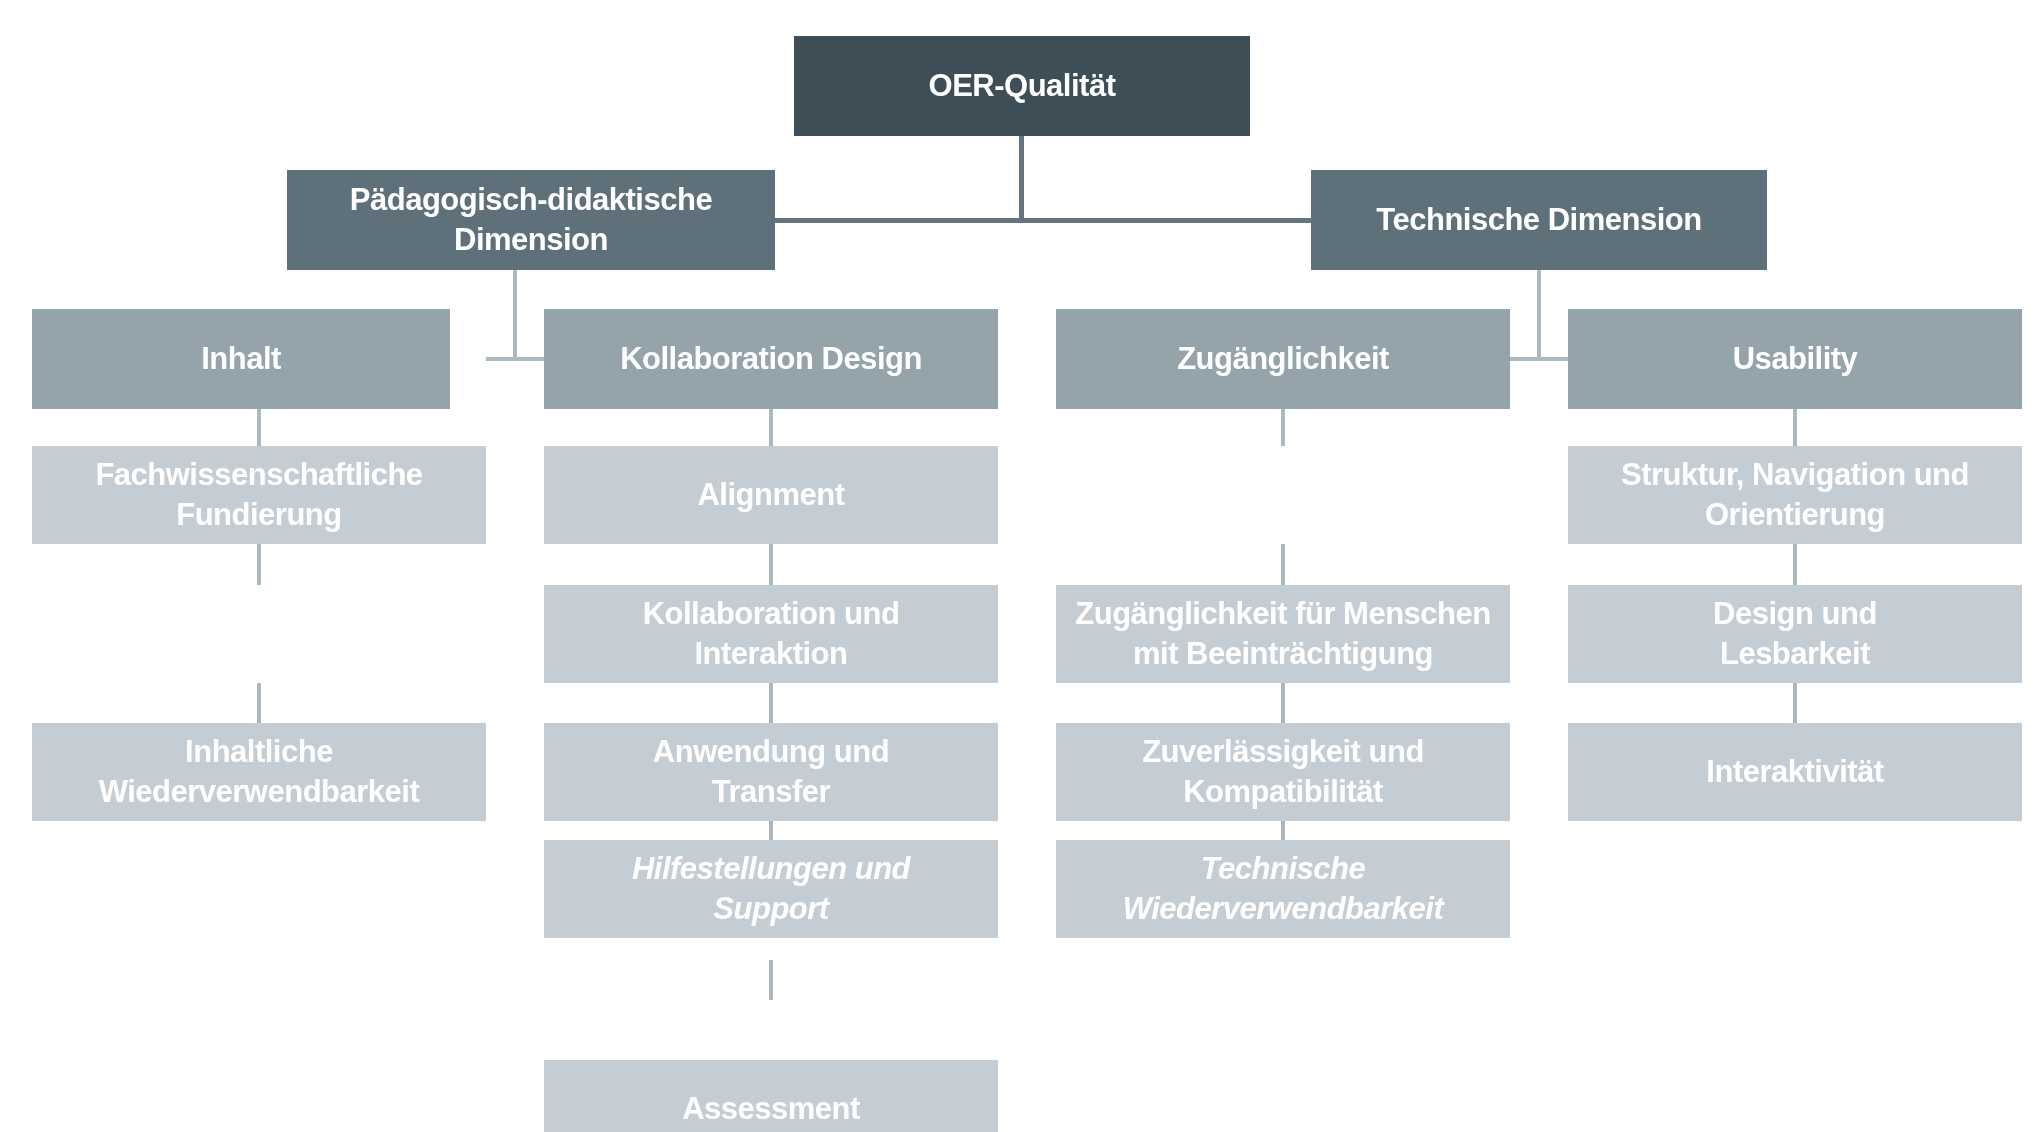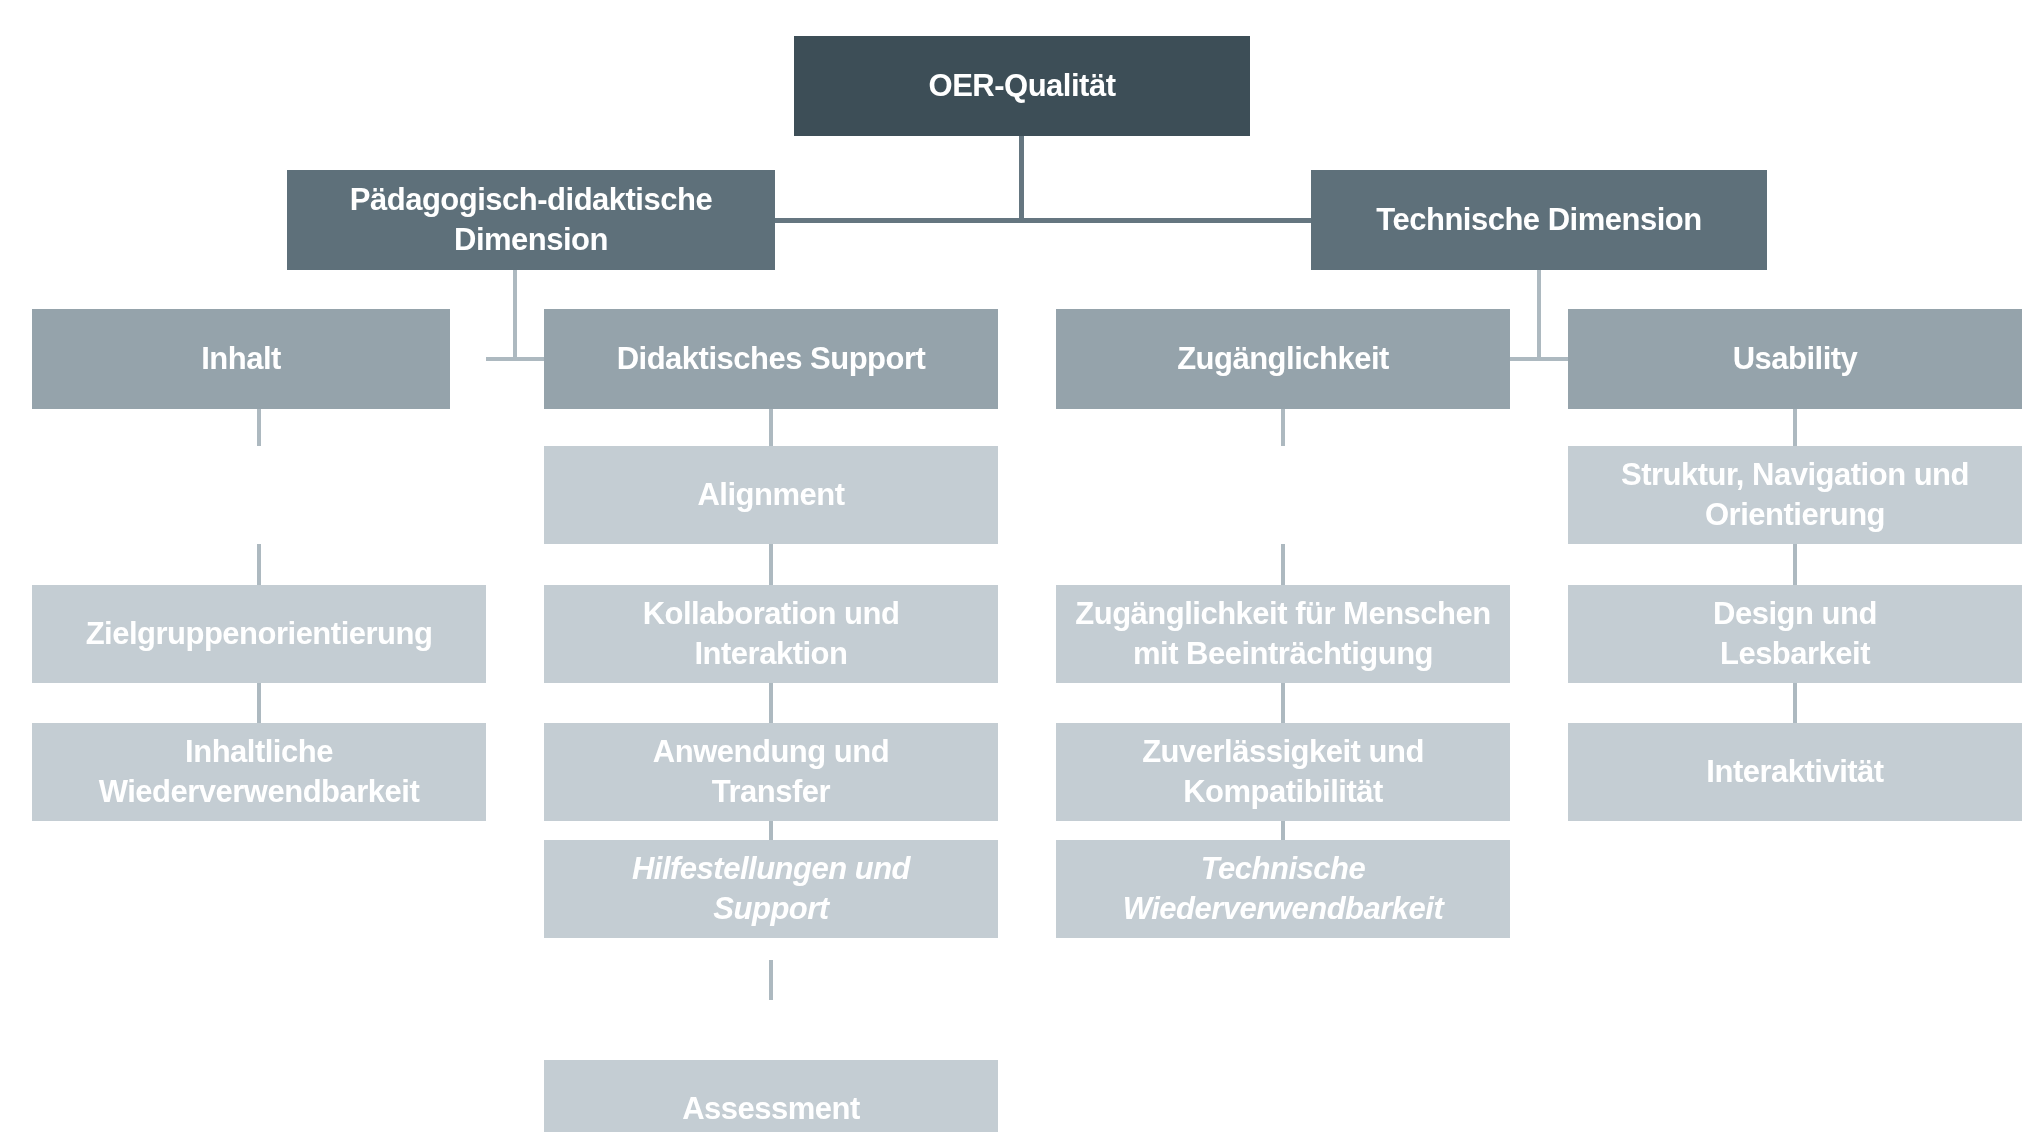--- a/index.html
+++ b/index.html
@@ -104,25 +104,26 @@
   <div class="line line-light colv x4 g1"></div>
   <div class="line line-light colv x4 g2"></div>
 
   <div class="box lvl-root" id="b-root">OER-Qualität</div>
 
   <div class="box lvl-dim" id="b-dim1">Pädagogisch-didaktische
 Dimension</div>
   <div class="box lvl-dim" id="b-dim2">Technische Dimension</div>
 
   <div class="box lvl-header" id="b-h1">Inhalt</div>
-  <div class="box lvl-header" id="b-h2">Didaktisches Support</div>
+  <div class="box lvl-header" id="b-h2">Kollaboration Design</div>
   <div class="box lvl-header" id="b-h3">Zugänglichkeit</div>
   <div class="box lvl-header" id="b-h4">Usability</div>
 
-  <div class="box lvl-item item-size c1 r2">Zielgruppenorientierung</div>
+  <div class="box lvl-item item-size c1 r1">Fachwissenschaftliche
+Fundierung</div>
   <div class="box lvl-item item-size c1 r3">Inhaltliche
 Wiederverwendbarkeit</div>
 
   <div class="box lvl-item item-size c2 r1">Alignment</div>
   <div class="box lvl-item item-size c2 r2">Kollaboration und
 Interaktion</div>
   <div class="box lvl-item item-size c2 r3">Anwendung und
 Transfer</div>
   <div class="box lvl-item item-size c2 r4">Hilfestellungen und
 Support</div>

